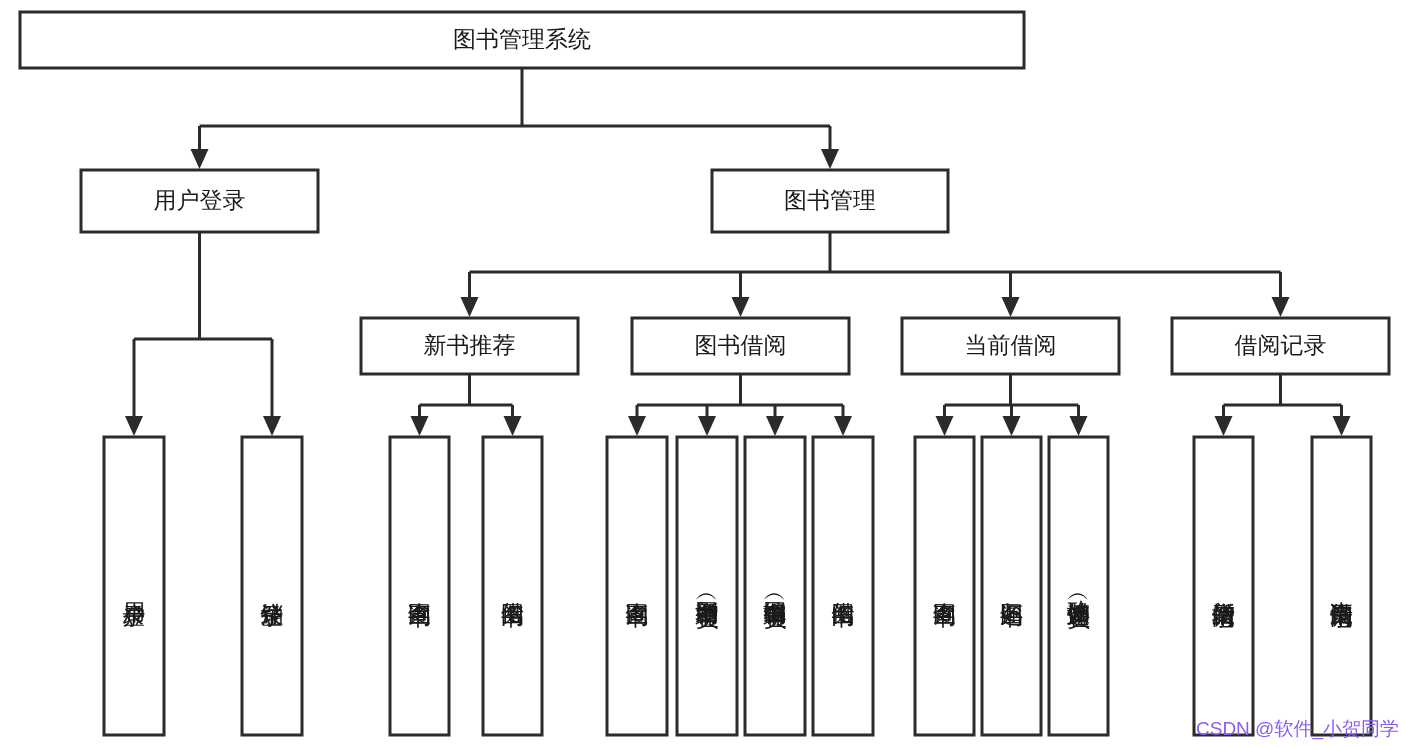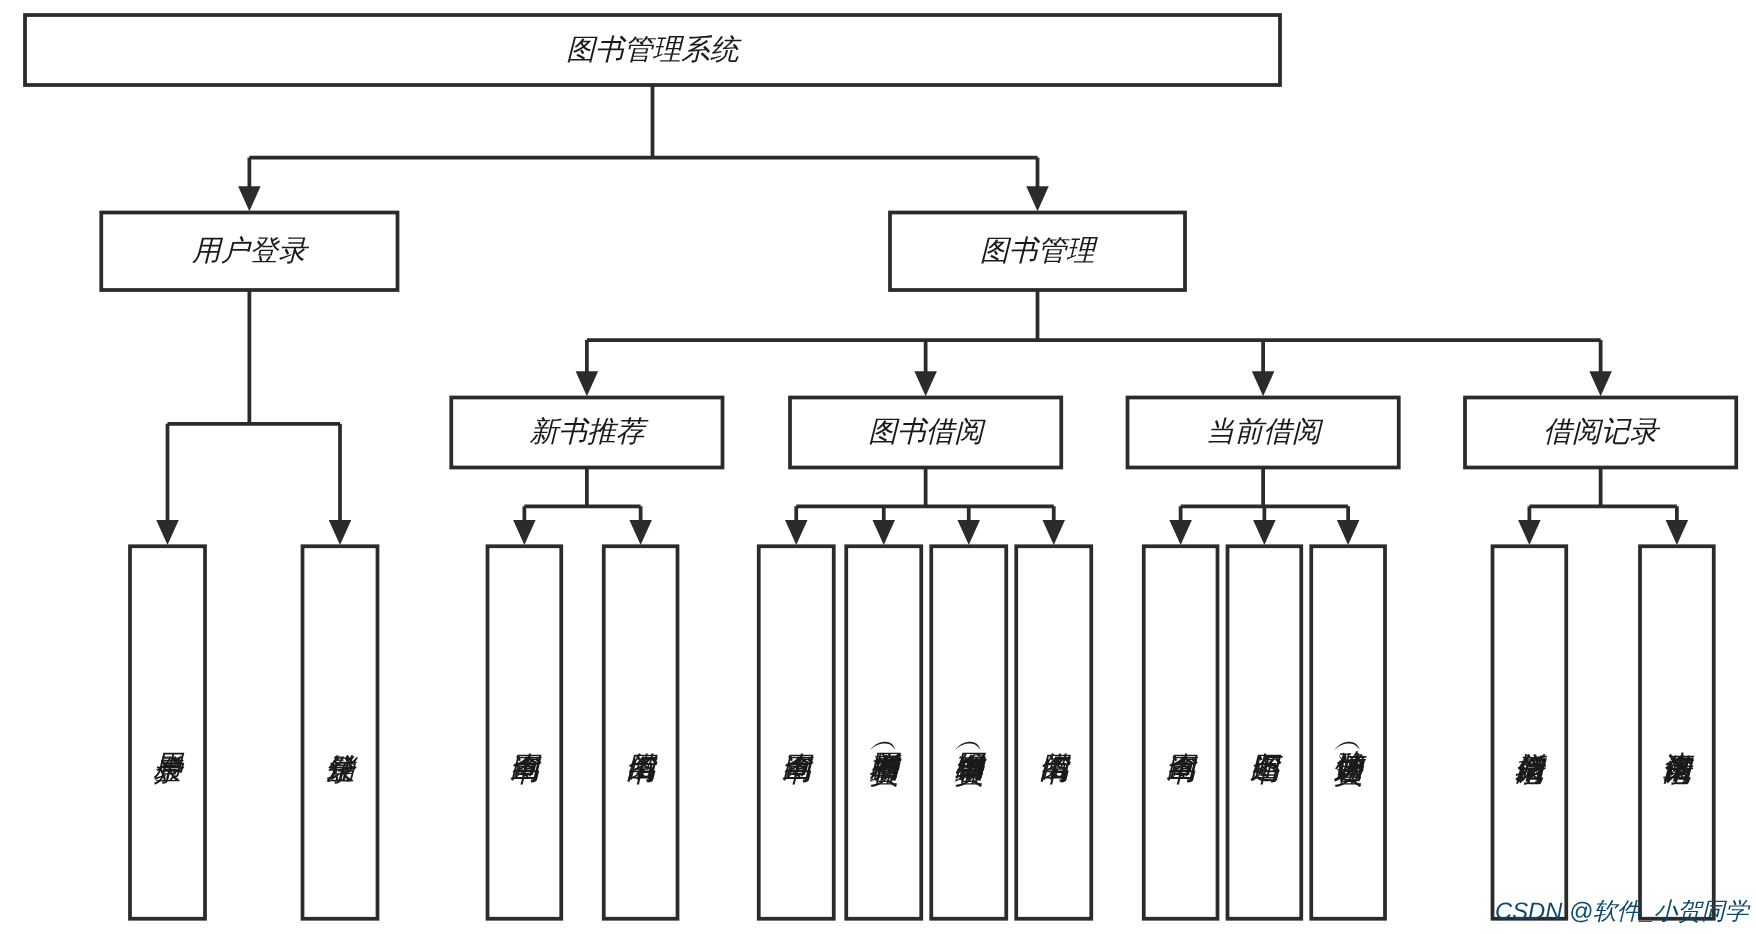--- a/index.html
+++ b/index.html
@@ -10,21 +10,20 @@
   body {
     width: 1405px;
     height: 747px;
     font-family: "Liberation Sans", "DejaVu Sans", sans-serif;
     overflow: hidden;
   }
   #diagram-root {
     position: relative;
     width: 1260px;
     height: 747px;
-    font-style: italic;
   }
   svg#diagram-svg {
     position: absolute;
     left: 0;
     top: 0;
     width: 1405px;
     height: 747px;
     display: block;
   }
   .node-box {
@@ -175,15 +174,15 @@
       <div class="node-label-v" style="left: 677px; top: 437px; width: 60px; height: 298px;">新增图书（管理员）</div>
       <div class="node-label-v" style="left: 745px; top: 437px; width: 60px; height: 298px;">编辑图书（管理员）</div>
       <div class="node-label-v" style="left: 813px; top: 437px; width: 60px; height: 298px;">借阅图书</div>
       <div class="node-label-v" style="left: 915px; top: 437px; width: 59px; height: 298px;">查询图书</div>
       <div class="node-label-v" style="left: 982px; top: 437px; width: 59px; height: 298px;">归还图书</div>
       <div class="node-label-v" style="left: 1049px; top: 437px; width: 59px; height: 298px;">确认归还（管理员）</div>
       <div class="node-label-v" style="left: 1194px; top: 437px; width: 59px; height: 298px;">新增借阅记录</div>
       <div class="node-label-v" style="left: 1312px; top: 437px; width: 59px; height: 298px;">查询借阅记录</div>
     </div>
 
-  <div class="watermark" style="left: 1196px; top: 716px; color: #0c4a6e;">CSDN @软件_小贺同学</div>
+  <div class="watermark" style="left: 1196px; top: 716px; color: #8b5cf6;">CSDN @软件_小贺同学</div>
 
 </div>
 
 </body></html>

